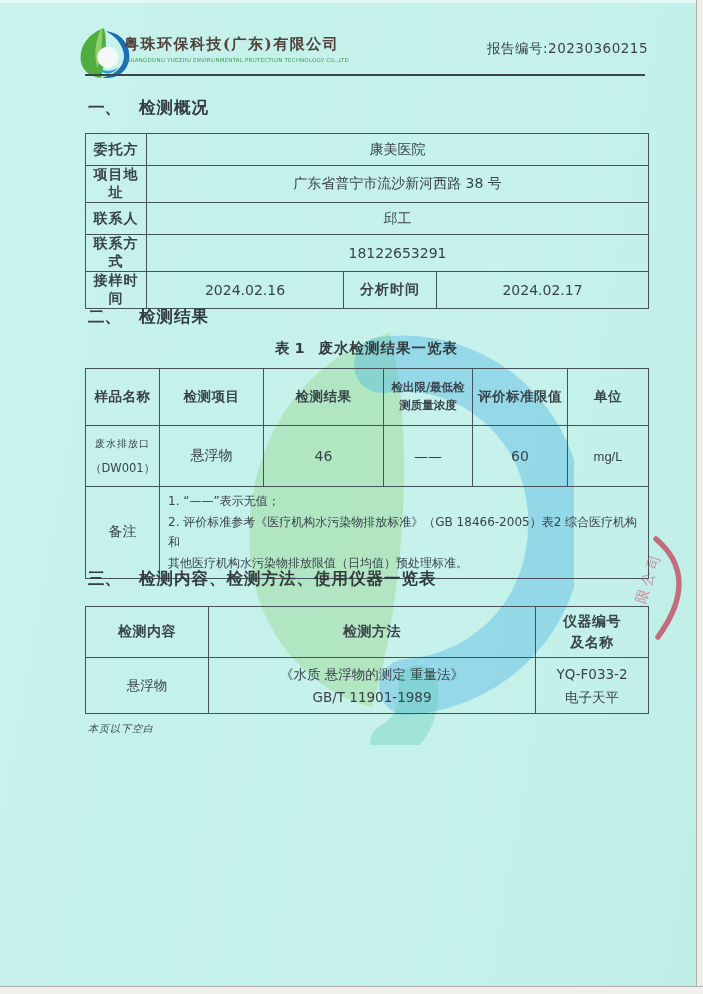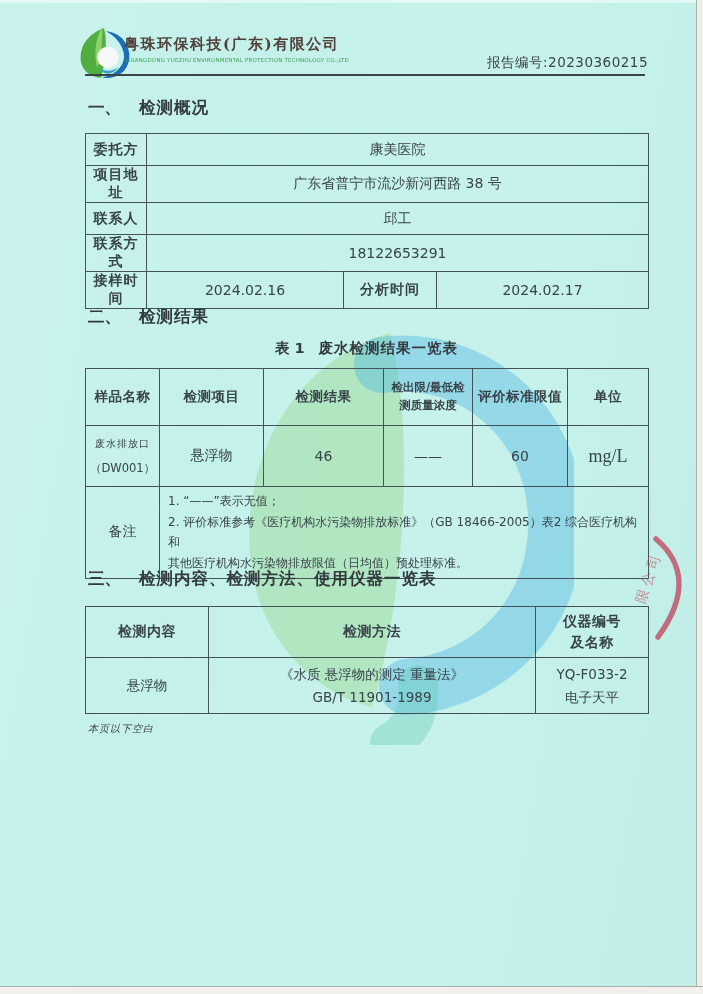--- a/index.html
+++ b/index.html
@@ -11,21 +11,21 @@
   
   .logo{position:absolute;left:76px;top:25px;width:58px;height:55px;}
   .company-name{
     position:absolute;left:124px;top:35px;font-family:"DejaVu Serif",serif;
     font-weight:bold;font-size:15px;letter-spacing:1.5px;color:#50413c;
   }
   .company-en{
     position:absolute;left:126px;top:57px;font-size:5.5px;letter-spacing:.2px;color:#3f9e52;
   }
   .report-no{
-    position:absolute;left:487px;top:54px;font-size:13.5px;letter-spacing:.5px;color:#3a4449;
+    position:absolute;left:487px;top:40px;font-size:13.5px;letter-spacing:.5px;color:#3a4449;
   }
   .header-rule{position:absolute;left:85px;top:74px;width:560px;border-top:2px solid #3a4449;}
   
   .sec{position:absolute;left:88px;font-size:16.5px;font-weight:bold;color:#333b40;}
   .sec .sec-title{margin-left:18px;letter-spacing:1px;}
   .sec1{top:97px;} .sec2{top:306px;} .sec3{top:568px;}
   .caption{
     position:absolute;left:85px;top:339px;width:563px;text-align:center;
     font-size:14.5px;font-weight:bold;color:#333b40;
   }
@@ -37,21 +37,21 @@
   .t1{top:133px;width:563px;border-radius:7px;}
   .t1 td{height:31px;}
   .t1 .lbl{font-weight:bold;letter-spacing:1px;}
   .t2{top:368px;width:563px;}
   .t2 .hrow td{height:56px;font-weight:bold;font-size:13.5px;letter-spacing:.5px;}
   .t2 .hrow td.small-h{font-size:11.5px;font-weight:bold;line-height:1.55;padding:0 5px;letter-spacing:0;}
   .t2 .drow td{height:60px;}
   .t2 .rrow td{height:66px;}
   .t2 .sample-l1{font-size:10px;letter-spacing:1px;}
   .t2 .sample-l2{font-size:11.5px;margin-top:10px;}
-  .t2 .unit-cell{font-size:18px;font-family:Liberation Serif, serif;}
+  .t2 .unit-cell{font-size:13px;font-family:Liberation Sans, sans-serif;}
   .t2 .remark-body{text-align:left;font-size:12px;line-height:1.72;padding:4px 8px;}
   .t3{top:606px;width:563px;}
   .t3 .hrow td{height:50px;font-weight:bold;letter-spacing:.5px;}
   .t3 .hrow td.wrap-h{padding:0 24px;line-height:1.5;margin-top:24px;}
   .t3 .drow td{height:55px;line-height:1.65;font-size:13.5px;}
   .blank-note{position:absolute;left:88px;top:722px;font-size:10px;letter-spacing:1px;color:#3c474c;font-style:italic;}
   .footer{
     position:absolute;left:0;top:936px;width:703px;text-align:center;
     font-size:12px;letter-spacing:2px;color:#4a555a;
   }

